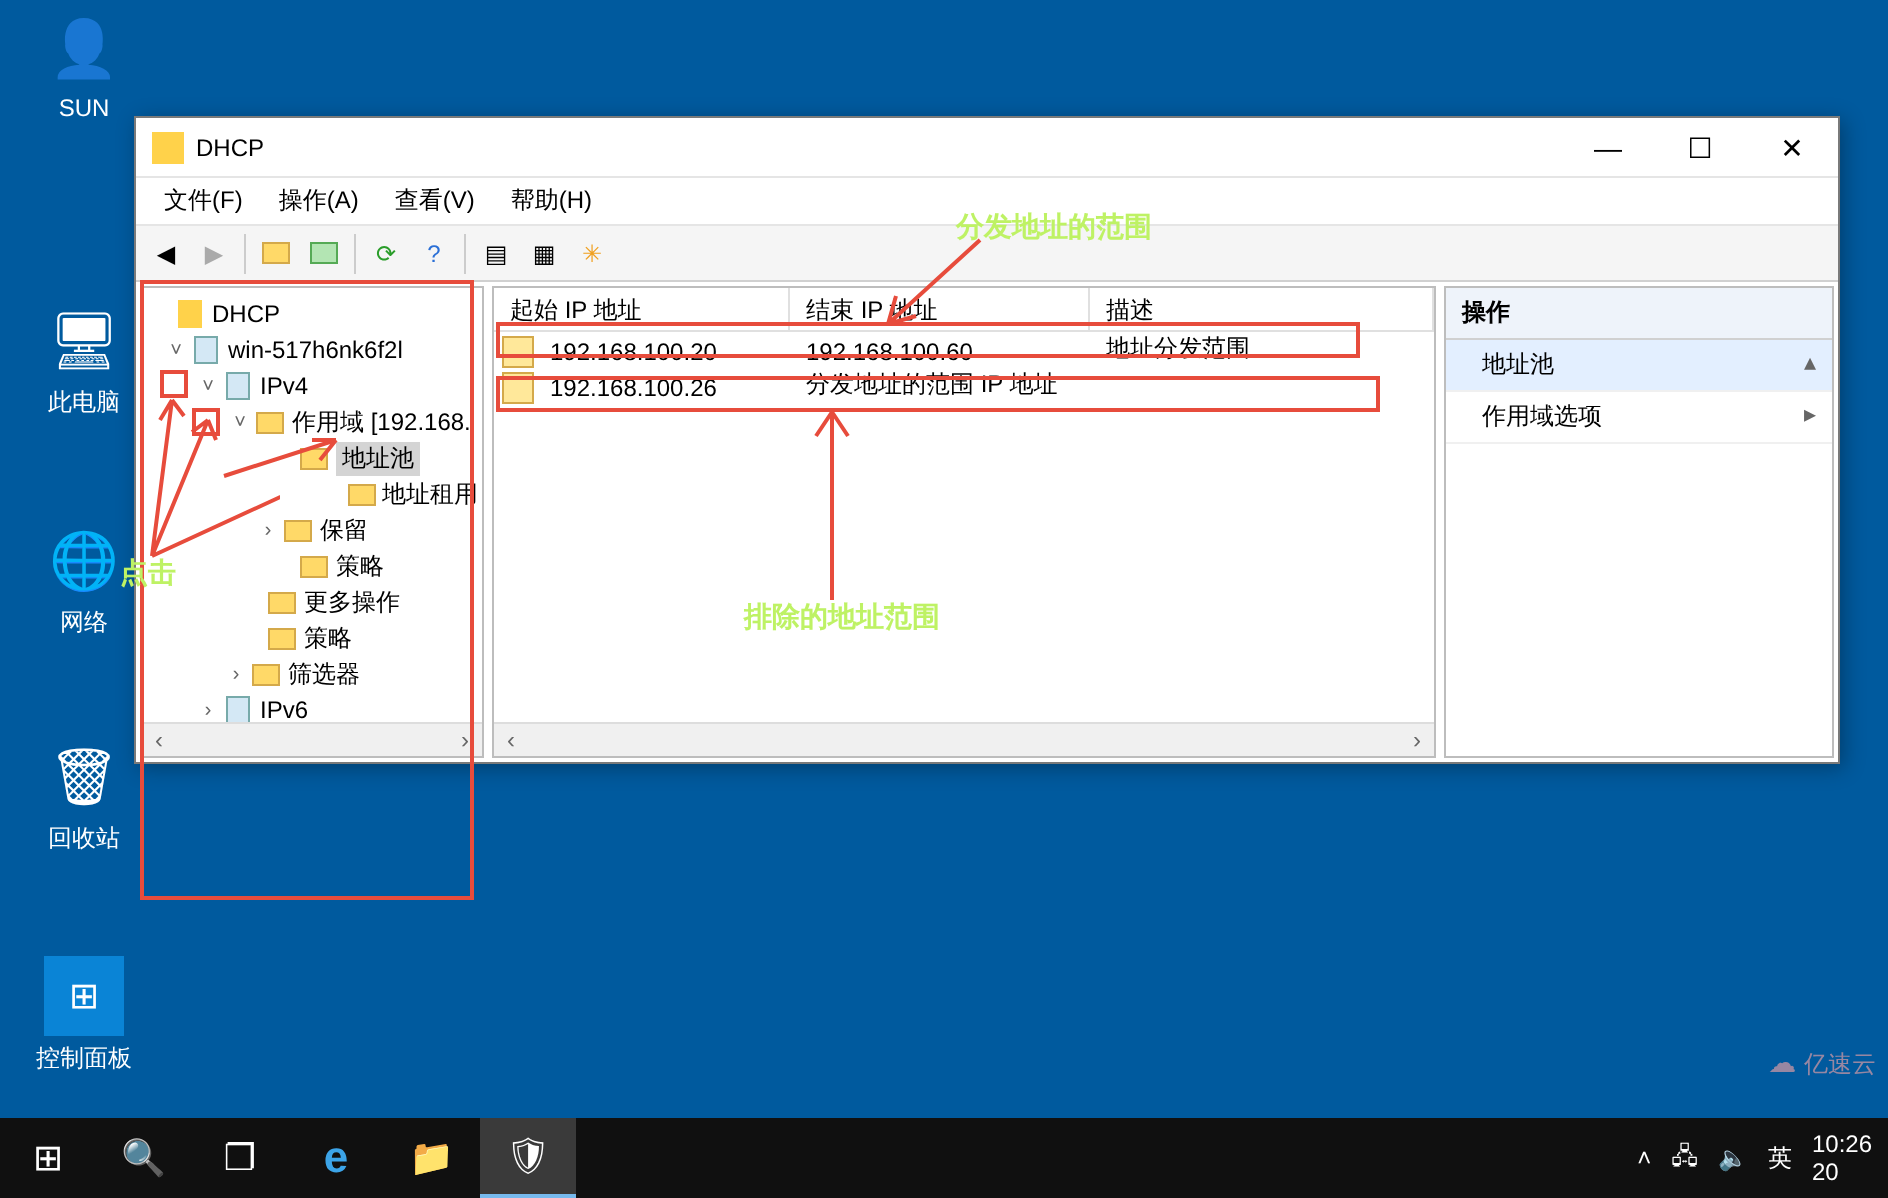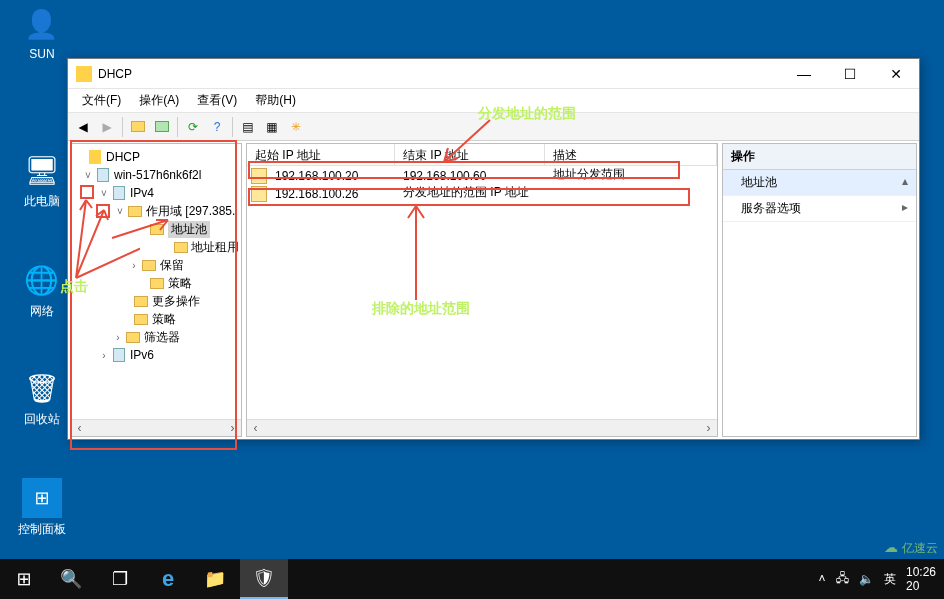--- a/index.html
+++ b/index.html
@@ -2,21 +2,21 @@
 <html><head>
 <meta charset="utf-8">
 <style>
   *{box-sizing:border-box;font-family:"Microsoft YaHei","Segoe UI",sans-serif;font-size:12px}
   body{margin:0;width:944px;height:599px;background:#005a9e;overflow:hidden;position:relative}
   
   .desktop{position:absolute;inset:0}
   .di{position:absolute;width:60px;text-align:center;color:#fff;font-size:11px}
   .di .ico{width:40px;height:40px;margin:0 auto 3px;display:flex;align-items:center;justify-content:center;font-size:28px}
   
-  .win{position:absolute;left:67px;top:58px;width:853px;height:382px;background:#fff;border:1px solid #7a7a7a;box-shadow:2px 2px 10px rgba(0,0,0,.3)}
+  .win{position:absolute;left:67px;top:58px;width:853px;height:324px;background:#fff;border:1px solid #7a7a7a;box-shadow:2px 2px 10px rgba(0,0,0,.3)}
   .tb{height:30px;display:flex;align-items:center;padding-left:8px;background:#fff;border-bottom:1px solid #e5e5e5}
   .tb .ico{width:16px;height:16px;background:#ffd24a;margin-right:6px}
   .tb .ttl{flex:1}
   .wbtn{width:46px;height:30px;display:flex;align-items:center;justify-content:center;font-size:14px}
   .menu{height:24px;display:flex;align-items:center;padding-left:6px;gap:2px;border-bottom:1px solid #e5e5e5}
   .mi{padding:2px 8px}
   .tbar{height:28px;display:flex;align-items:center;padding-left:4px;gap:2px;border-bottom:1px solid #d0d0d0;background:#f5f5f5}
   .tbtn{width:22px;height:22px;display:flex;align-items:center;justify-content:center;border:1px solid transparent}
   .tsep{width:1px;height:20px;background:#ccc;margin:0 2px}
   .body{display:flex;height:calc(100% - 82px)}
@@ -44,21 +44,21 @@
   .chev{float:right;color:#666}
   
   .ann{position:absolute;border:2px solid #e74c3c;pointer-events:none}
   .anntxt{position:absolute;color:#bef264;font-size:14px;font-weight:bold;pointer-events:none}
   .arr{position:absolute;pointer-events:none}
   
   .tbar2{position:absolute;bottom:0;left:0;right:0;height:40px;background:#101010;display:flex;align-items:center}
   .tbi{width:48px;height:40px;display:flex;align-items:center;justify-content:center;color:#fff;font-size:18px}
   .tbi.act{background:#3a3a3a;border-bottom:2px solid #76b9ed}
   .tray{margin-left:auto;display:flex;align-items:center;color:#fff;font-size:11px;gap:10px;padding-right:8px}
-  .wm{position:absolute;right:6px;bottom:42px;color:#bef264;font-size:14px;opacity:.6}
+  .wm{position:absolute;right:6px;bottom:58px;color:#fca5a5;font-size:14px;opacity:.6}
 </style>
 </head>
 <body>
 
 <div class="desktop">
   <div class="di" style="top:4px;left:12px"><div class="ico">👤</div><span>SUN</span></div>
   <div class="di" style="top:150px;left:12px"><div class="ico">🖥</div><span>此电脑</span></div>
   <div class="di" style="top:260px;left:12px"><div class="ico">🌐</div><span>网络</span></div>
   <div class="di" style="top:368px;left:12px"><div class="ico">🗑</div><span>回收站</span></div>
   <div class="di" style="top:478px;left:12px"><div class="ico" style="background:#0a84d6;color:#fff;font-size:18px">⊞</div><span>控制面板</span></div>
@@ -123,21 +123,21 @@
             <span class="ic">
               <span class="srv"></span>
             </span>
             <span class="lbl">IPv4</span>
           </div>
         <div class="tn" style="padding-left:40px">
             <span class="tg">˅</span>
             <span class="ic">
               <span class="fold"></span>
             </span>
-            <span class="lbl">作用域 [297.385.</span>
+            <span class="lbl">作用域 [192.168.</span>
           </div>
         <div class="tn sel" style="padding-left:62px">
             <span class="tg"></span>
             <span class="ic">
               <span class="fold"></span>
             </span>
             <span class="lbl">地址池</span>
           </div>
         <div class="tn" style="padding-left:96px">
             <span class="tg"></span>
@@ -216,21 +216,21 @@
       <div class="scr">
           <div class="ar">‹</div>
           <div style="flex:1"></div>
           <div class="ar">›</div>
         </div>
     </div>
 
     <div class="pane right actions">
       <div class="ah">操作</div>
       <div class="ai hl"><span>地址池</span><span class="chev">▴</span></div>
-      <div class="ai"><span>服务器选项</span><span class="chev">▸</span></div>
+      <div class="ai"><span>作用域选项</span><span class="chev">▸</span></div>
     </div>
   </div>
 </div>
 
 <div class="ann" style="left:70px;top:140px;width:167px;height:310px"></div>
 <div class="ann" style="left:80px;top:185px;width:14px;height:14px"></div>
 <div class="ann" style="left:96px;top:204px;width:14px;height:14px"></div>
 <div class="anntxt" style="left:60px;top:278px">点击</div>
 <svg class="arr" style="left:68px;top:198px" width="72" height="90">
     <path d="M8 80 L18 2 M18 2 L12 12 M18 2 L24 10 M8 80 L36 12 M36 12 L28 18 M36 12 L40 22 M8 80 L108 34" stroke="#e74c3c" stroke-width="2" fill="none"></path>

